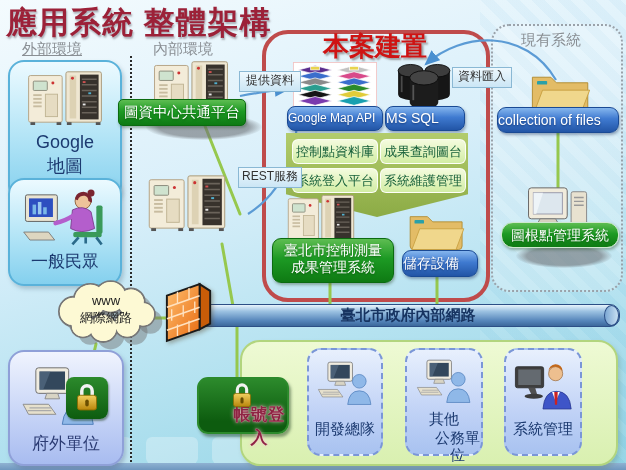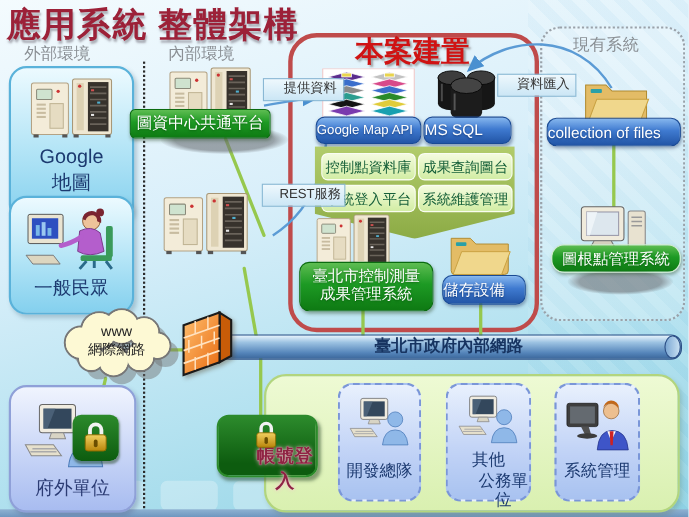--- a/index.html
+++ b/index.html
@@ -30,21 +30,21 @@
             box-shadow:2px 3px 4px rgba(90,100,140,.35);z-index:5;}
   .blue-user-box{border:2px dashed #7a96d8;border-radius:14px;background:linear-gradient(180deg,#e8f0fd 0%,#c0d2f6 60%,#a8c2f0 100%);z-index:5;}
   .node-caption{position:absolute;left:0;right:0;text-align:center;color:#1c3a70;font-size:16px;line-height:1.15;}
   .green-node{background:linear-gradient(180deg,#5ebd52 0%,#1d9a24 45%,#0e7a13 100%);border:1px solid #0b6b10;
               color:#fff;text-align:center;text-shadow:0 1px 2px rgba(0,70,0,.65);
               box-shadow:1px 2px 3px rgba(60,90,60,.45);z-index:5;}
   .blue-pill{background:linear-gradient(180deg,#85b6ee 0%,#3f7ad0 45%,#2255a6 100%);border:1px solid #1a4a94;
              color:#fff;text-align:left;text-shadow:0 1px 2px rgba(0,30,80,.6);
              box-shadow:1px 2px 3px rgba(50,70,110,.45);z-index:5;border-radius:8px;}
   .chip{background:linear-gradient(180deg,#eef8fd 0%,#cbe6f5 100%);border:1px solid #8ab8d4;color:#333;
-        font-size:12px;text-align:center;line-height:17px;z-index:6;padding-left:12px;}
+        font-size:12px;text-align:center;line-height:17px;z-index:6;}
   .module-pill{position:absolute;width:84px;height:23px;border-radius:6px;border:1px solid rgba(255,255,255,.85);
                background:linear-gradient(180deg,#f4fbde 0%,#d2eda4 100%);color:#17603a;font-size:13px;
                text-align:center;line-height:23px;}
   #module-panel{left:286px;top:133px;width:182px;height:84px;z-index:5;
                 background:linear-gradient(180deg,#b2cc6c 0%,#8cab45 100%);
                 clip-path:polygon(0 0,100% 0,100% 73%,50% 100%,0 73%);
                 filter:drop-shadow(2px 2px 2px rgba(90,110,60,.4));}
   #intranet-bar{left:196px;top:304px;width:422px;height:21px;border:1px solid #2c4f86;border-radius:10px;
                 background:linear-gradient(180deg,#e8f4fc 0%,#9cc2e2 30%,#5585ba 75%,#3c689c 100%);
                 color:#173461;font-size:15px;font-weight:bold;text-align:center;line-height:20px;z-index:5;}
@@ -67,21 +67,21 @@
 <div id="stage">
 
   <div class="tex" style="left:480px;top:0;width:146px;height:470px;opacity:.5;
        background:repeating-linear-gradient(45deg,rgba(255,255,255,.14) 0 9px,rgba(120,185,220,.14) 9px 18px);"></div>
   <div class="tex ghost-sq" style="left:80px;top:437px;width:52px;height:27px;"></div>
   <div class="tex ghost-sq" style="left:146px;top:437px;width:52px;height:27px;"></div>
   <div class="tex ghost-sq" style="left:212px;top:437px;width:52px;height:27px;"></div>
   <div class="abs" id="bottom-strip"></div>
 
   <div class="abs" id="title">應用系統 整體架構</div>
-  <div class="abs section-label" style="left:22px;top:40px;">外部環境</div>
+  <div class="abs section-label" style="left:22px;top:40px;text-decoration:underline;">外部環境</div>
   <div class="abs section-label" style="left:153px;top:40px;">內部環境</div>
   <div class="abs" id="divider"></div>
 
   <div class="abs" id="existing-panel"></div>
   <div class="abs section-label" style="left:521px;top:31px;z-index:5;">現有系統</div>
   <div class="abs" id="project-box"></div>
   <div class="abs" id="project-title">本案建置</div>
   <div class="abs" id="bottom-panel"></div>
 
   <svg width="0" height="0" style="position:absolute" aria-hidden="true">

